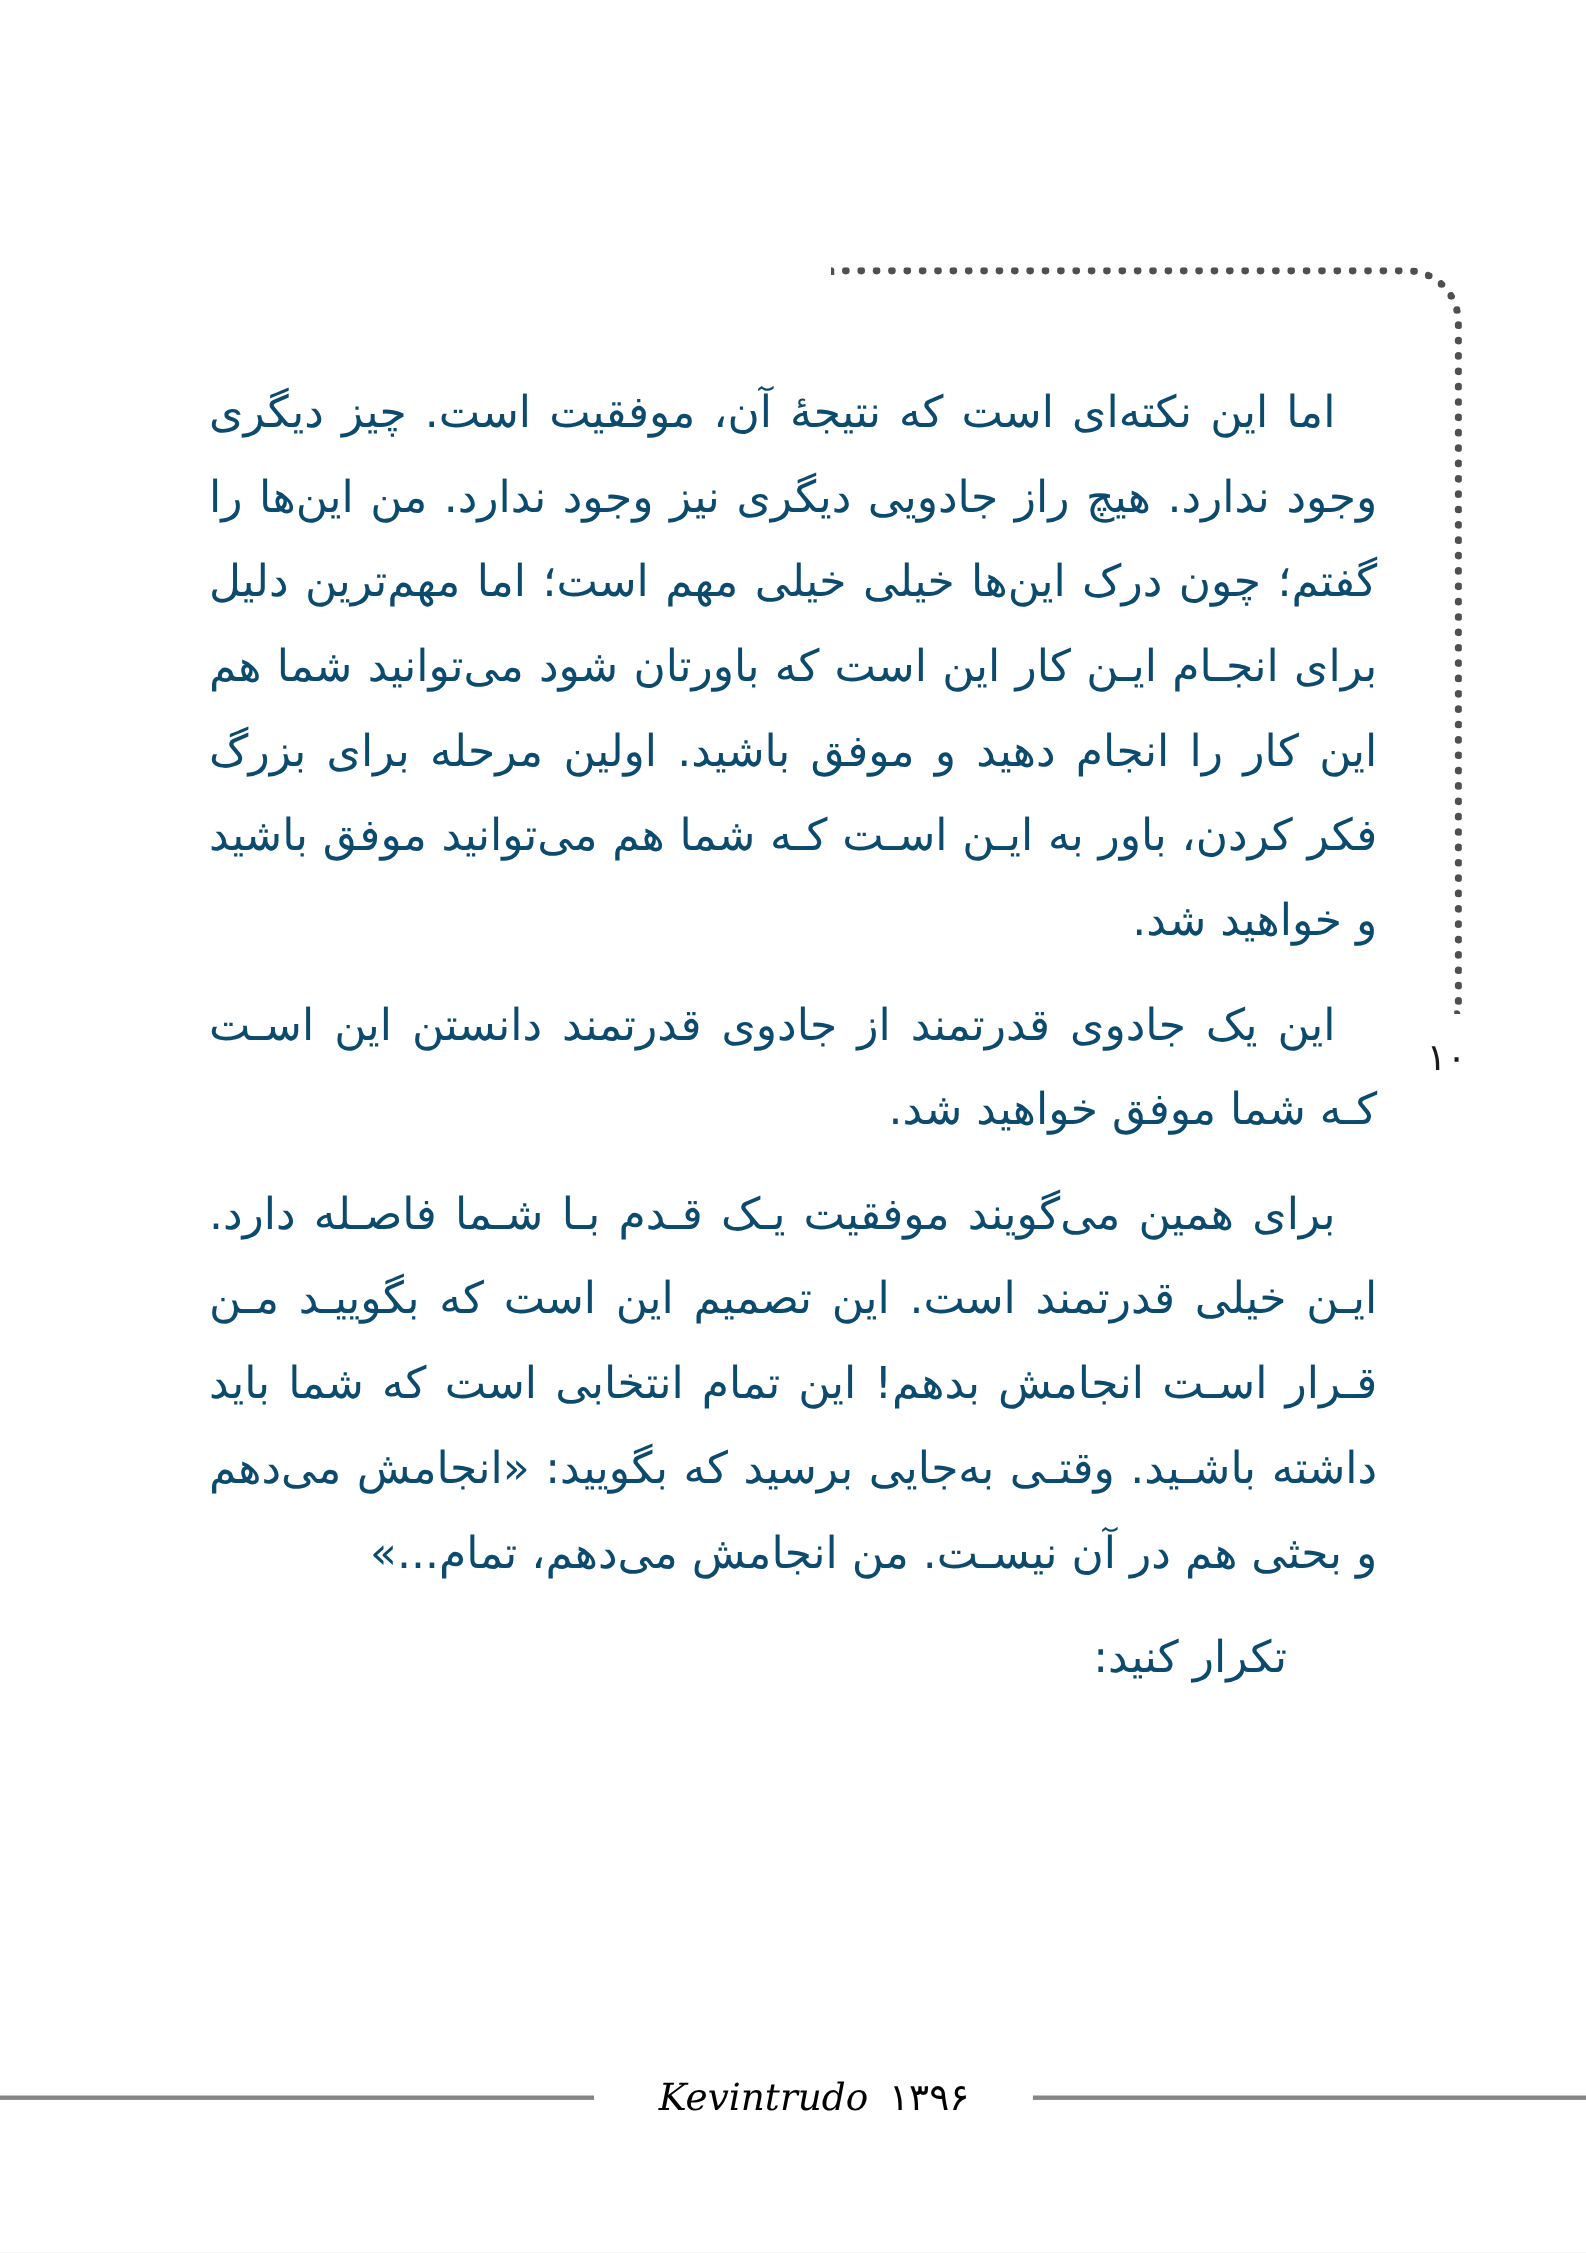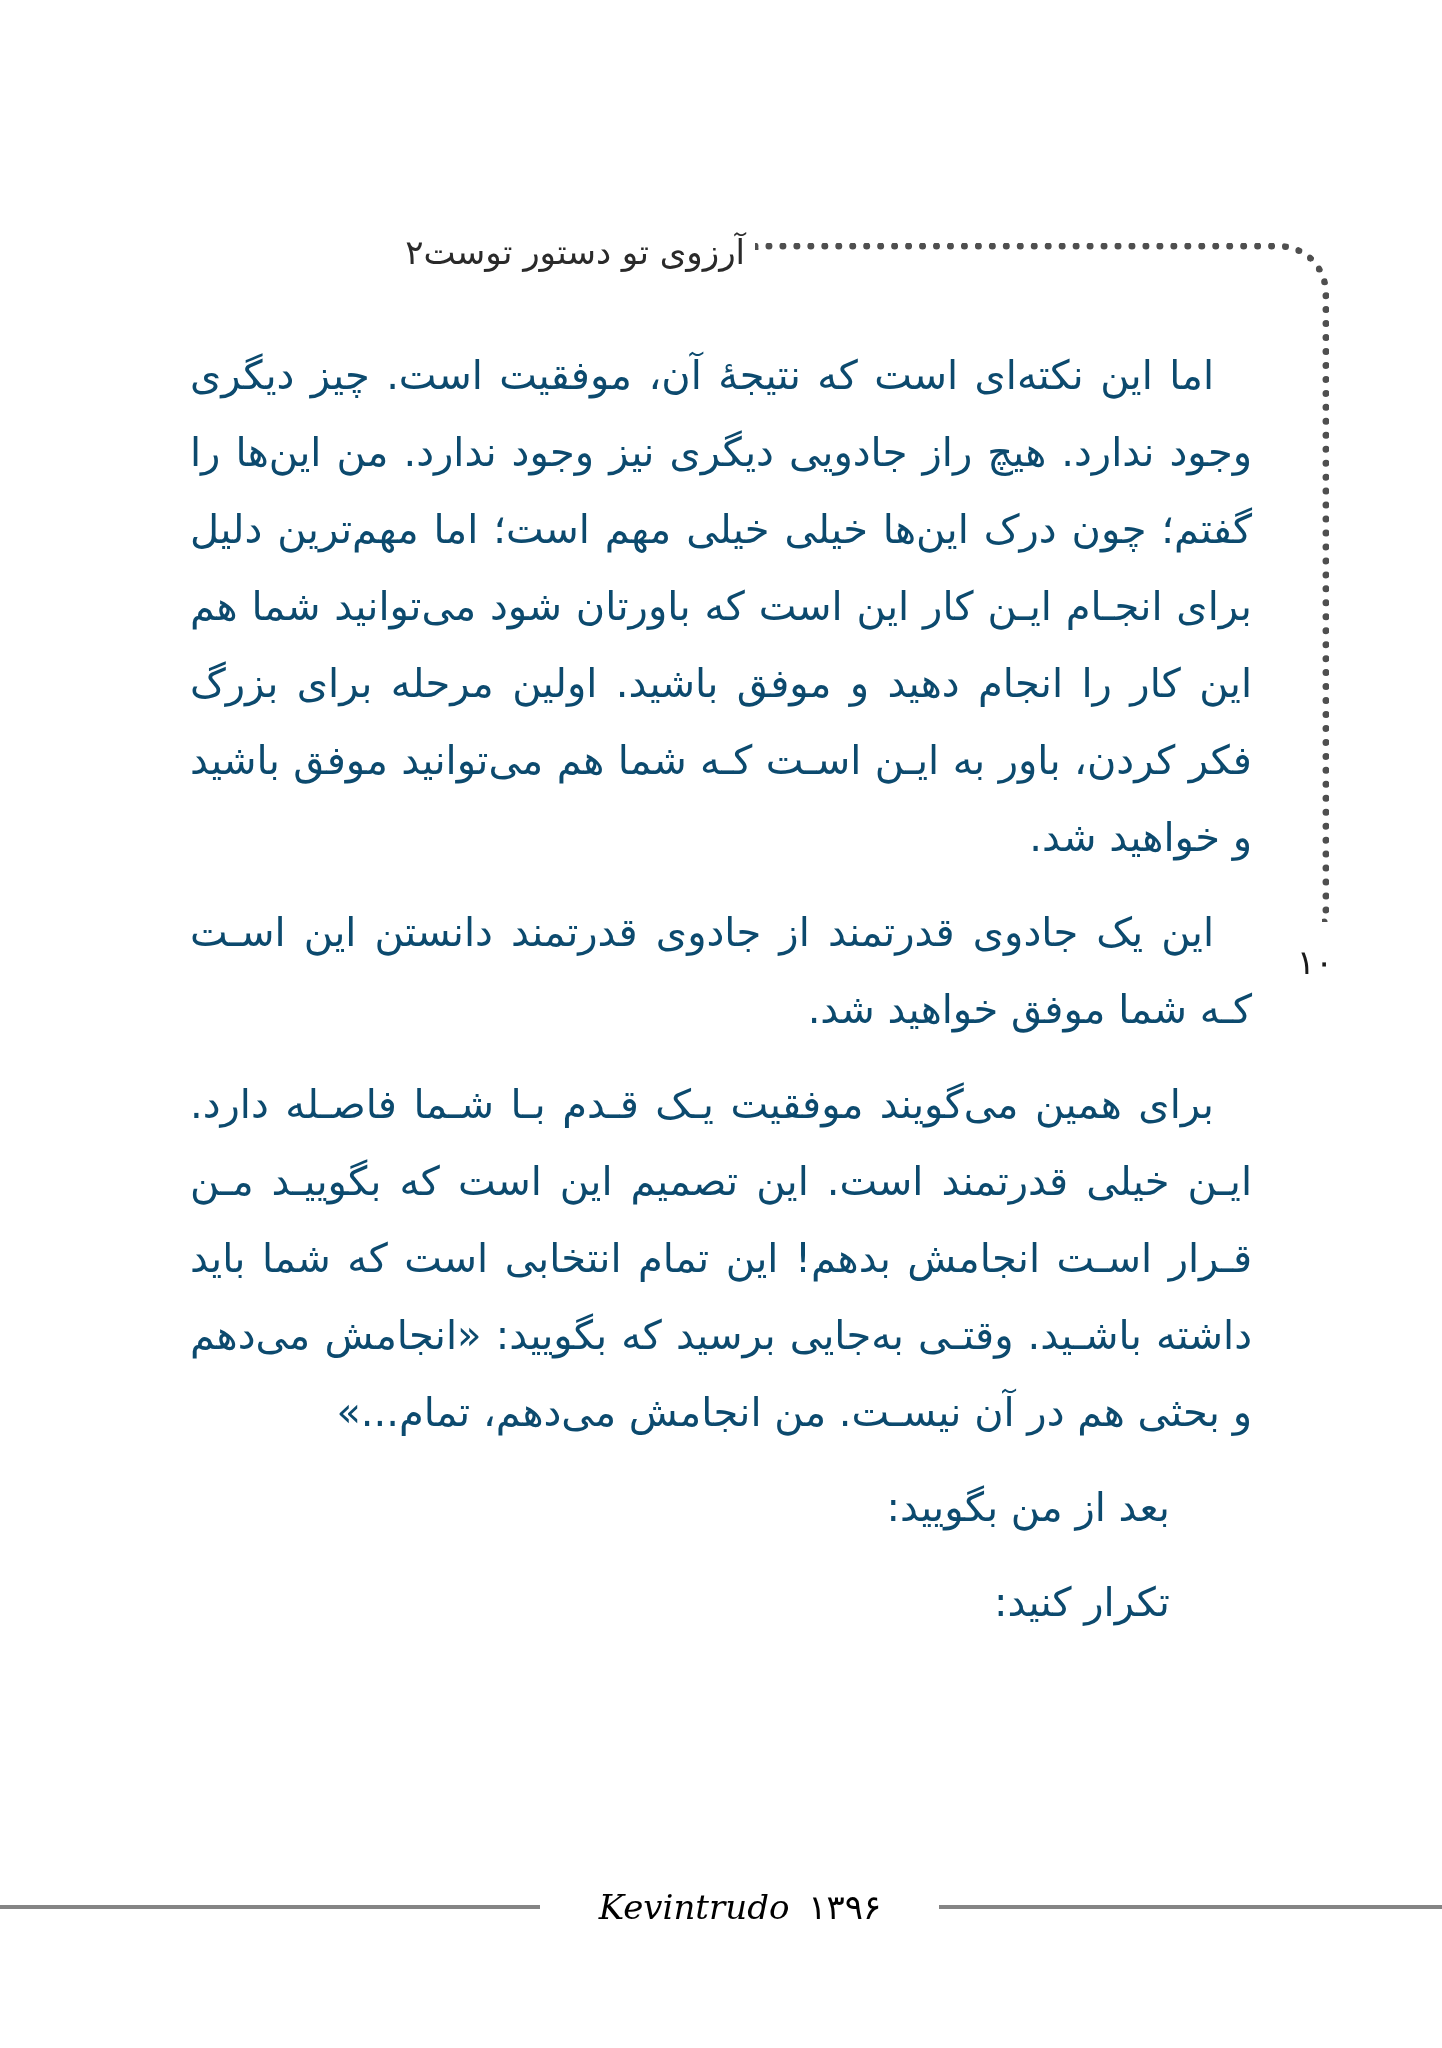--- a/index.html
+++ b/index.html
@@ -118,30 +118,28 @@
     font-family: "DejaVu Sans", sans-serif;
     font-style: normal;
     margin-left: 8px;
   }
 </style>
 </head>
 <body>
 
 <div class="page">
 
-  <div class="running-head-title">آرزوی تو دستور توست۲</div>
   <div class="dotted-frame"></div>
 
   <div class="page-number">۱۰</div>
 
   <main class="body-text">
     <p class="para">اما این نکته‌ای است که نتیجهٔ آن، موفقیت است. چیز دیگری وجود ندارد. هیچ راز جادویی دیگری نیز وجود ندارد. من این‌ها را گفتم؛ چون درک این‌ها خیلی خیلی مهم است؛ اما مهم‌ترین دلیل برای انجـام ایـن کار این است که باورتان شود می‌توانید شما هم این کار را انجام دهید و موفق باشید. اولین مرحله برای بزرگ فکر کردن، باور به ایـن اسـت کـه شما هم می‌توانید موفق باشید و خواهید شد.</p>
     <p class="para">این یک جادوی قدرتمند از جادوی قدرتمند دانستن این اسـت کـه شما موفق خواهید شد.</p>
     <p class="para">برای همین می‌گویند موفقیت یـک قـدم بـا شـما فاصـله دارد. ایـن خیلی قدرتمند است. این تصمیم این است که بگوییـد مـن قـرار اسـت انجامش بدهم! این تمام انتخابی است که شما باید داشته باشـید. وقتـی به‌جایی برسید که بگویید: «انجامش می‌دهم و بحثی هم در آن نیسـت. من انجامش می‌دهم، تمام...»</p>
-    <p class="short">بعد از من بگویید:</p>
     <p class="short">تکرار کنید:</p>
   </main>
 
   <div class="footer-rule-left"></div>
   <div class="footer-imprint">
     <span class="footer-publisher">Kevintrudo</span>
     <span class="footer-year">۱۳۹۶</span>
   </div>
   <div class="footer-rule-right"></div>
 

